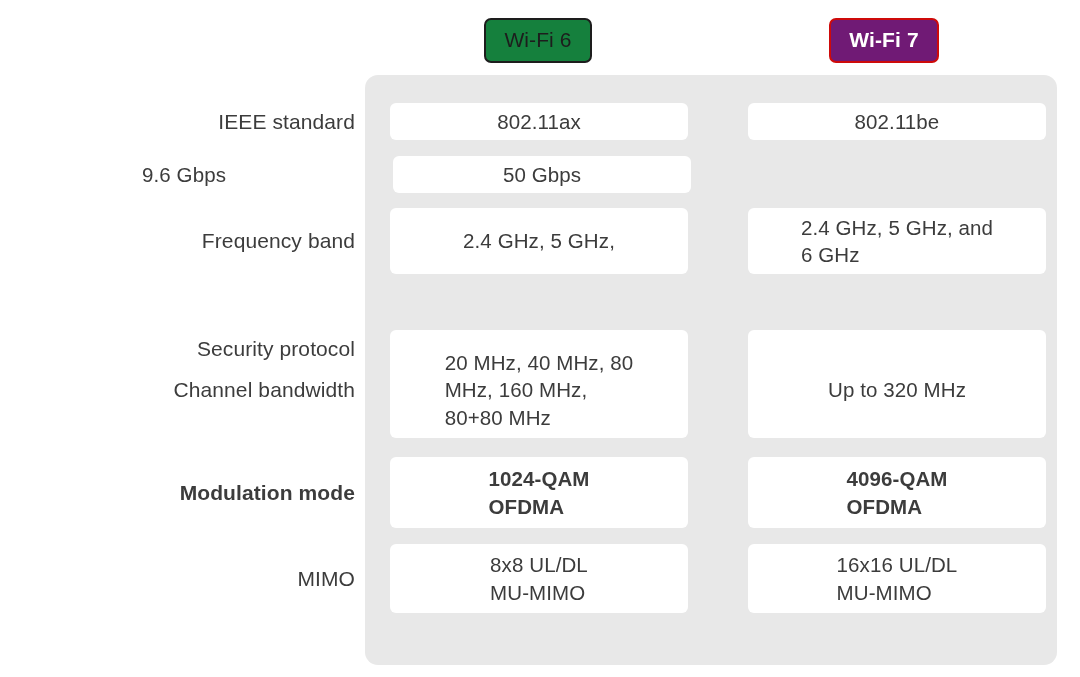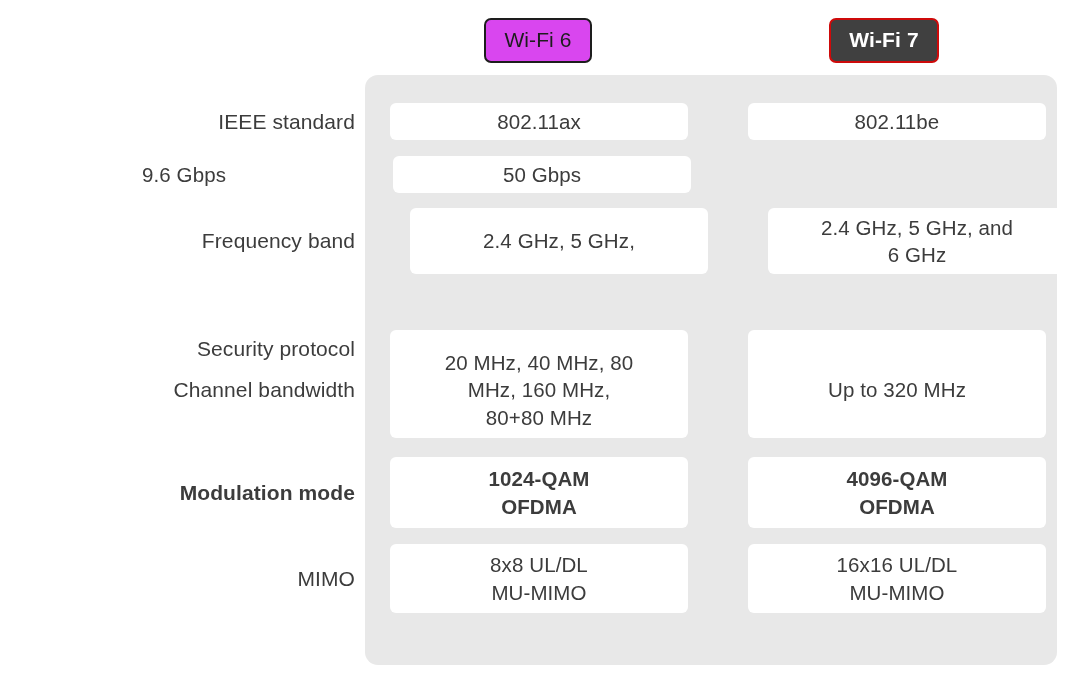--- a/index.html
+++ b/index.html
@@ -37,26 +37,26 @@
   }
   .badge {
     font-size: 21px;
     line-height: 1;
     padding: 9px 18px 11px 18px;
     border-radius: 7px;
     white-space: nowrap;
     letter-spacing: 0.1px;
   }
   .badge-outline {
-    background: #d946ef;
+    background: #15803d;
     color: #1d1d1d;
     border: 2.5px solid #1d1d1d;
   }
   .badge-filled {
-    background: #404040;
+    background: #701a75;
     color: #ffffff;
     border: 2.5px solid #ce0a0a;
     font-weight: 600;
   }
 
   
   .panel {
     position: absolute;
     left: 365px;
     top: 75px;
@@ -97,21 +97,21 @@
     flex: 1 1 auto;
     display: flex;
     margin-left: 35px;
   }
   .cell {
     background: #ffffff;
     border-radius: 6px;
     display: flex;
     align-items: center;
     justify-content: center;
-    text-align: center;
+    text-align: left;
     font-size: 20.5px;
     line-height: 1.32;
     color: #3c3c3c;
     width: 298px;
     flex: 0 0 298px;
     padding: 0 10px;
     box-sizing: border-box;
     letter-spacing: 0.1px;
   }
   .cell-gap {
@@ -162,21 +162,21 @@
             </div>
           </div>
           <div class="cell-gap"></div>
           <div class="cell">
             <div>
               <span>50 Gbps</span>
             </div>
           </div>
         </div>
       </div>
-      <div class="row" style="top: 208px; height: 66px; gap: 20px;">
+      <div class="row" style="top: 208px; height: 66px;">
         <div class="row-label">Frequency band</div>
         <div class="cells">
           <div class="cell">
             <div>
               <span>2.4 GHz, 5 GHz,</span>
             </div>
           </div>
           <div class="cell-gap"></div>
           <div class="cell">
             <div>

